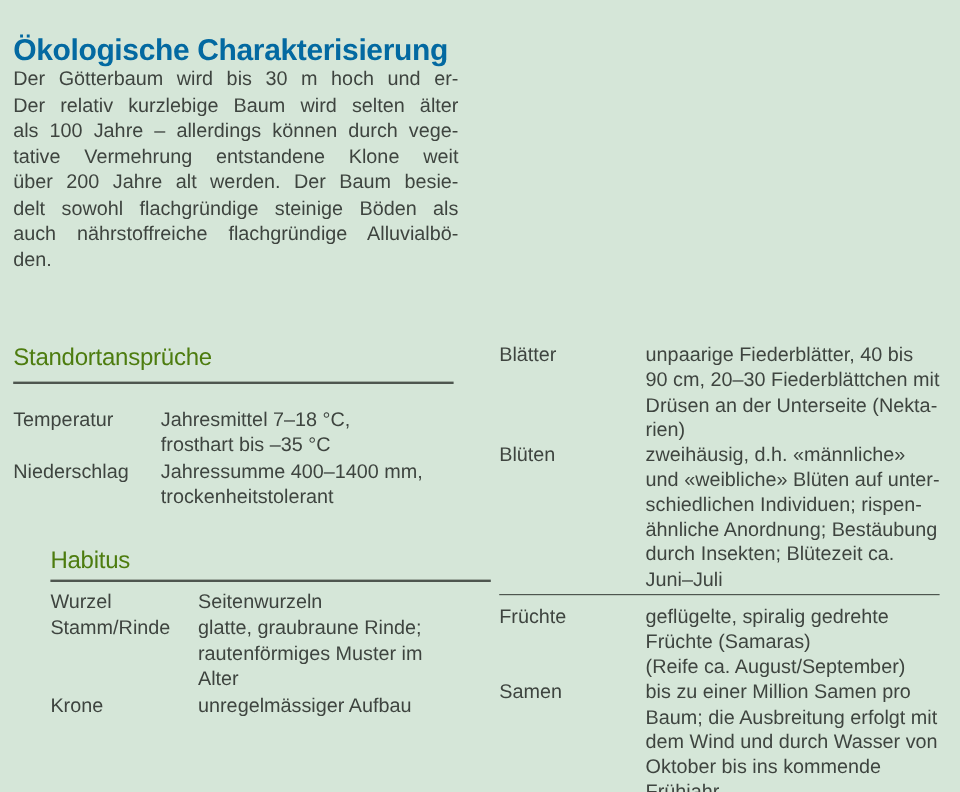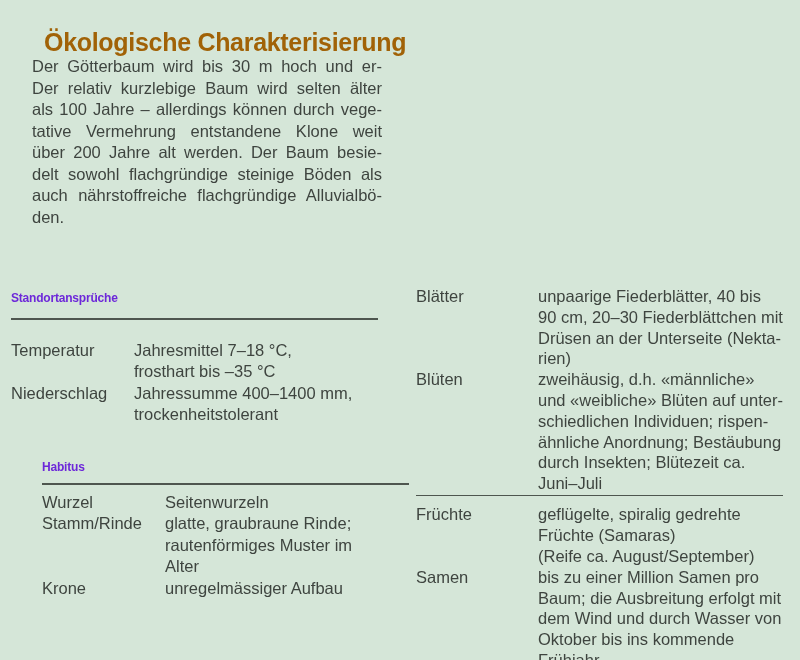--- a/index.html
+++ b/index.html
@@ -23,53 +23,51 @@
   .col-left  { left: 11px;  width: 371px; }
   .col-right { left: 416px; width: 370px; }
 
   .page-title {
     position: absolute;
     top: 11px;
     left: 0;
     width: 100%;
     font-size: 25px;
     font-weight: bold;
-    color: #a16207;
+    color: #0369a1;
     letter-spacing: -0.3px;
     white-space: nowrap;
-    margin-left: 33px;
   }
 
   .intro {
     position: absolute;
     top: 56px;
     left: 0;
     width: 100%;
     font-size: 16.5px;
     line-height: 21.5px;
   }
   .intro > div {
     text-align: justify;
     text-align-last: justify;
     white-space: nowrap;
-    margin-left: 21px;
   }
   .intro > div:last-child {
     text-align-last: left;
   }
 
   .section { position: absolute; left: 0; }
   .section-standort { top: 287px; width: 367px; }
   .section-habitus  { top: 456px; width: 367px; margin-left: 31px; }
 
   .section-heading {
-    font-size: 12px;
+    font-size: 20px;
     line-height: 22px;
-    font-weight: bold;
-    color: #6d28d9;
+    font-weight: normal;
+    color: #4d7c0f;
     letter-spacing: -0.2px;
   }
   .heading-rule {
     height: 1.5px;
     background: #4e564f;
     margin-top: 9px;
   }
   .section-habitus .heading-rule { margin-top: 5px; }
 
   .rows { margin-top: 20px; }

